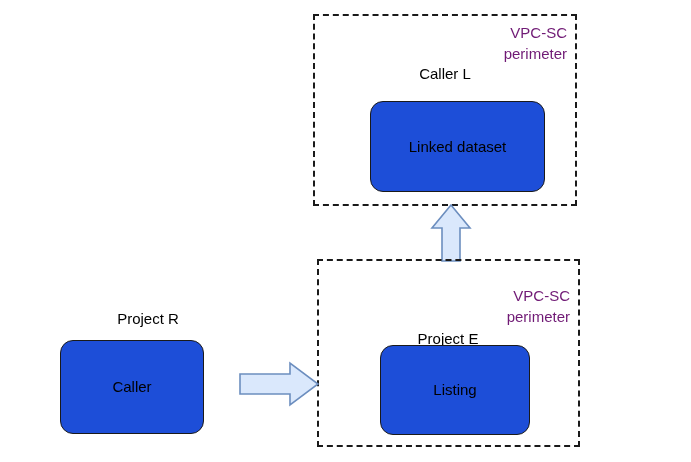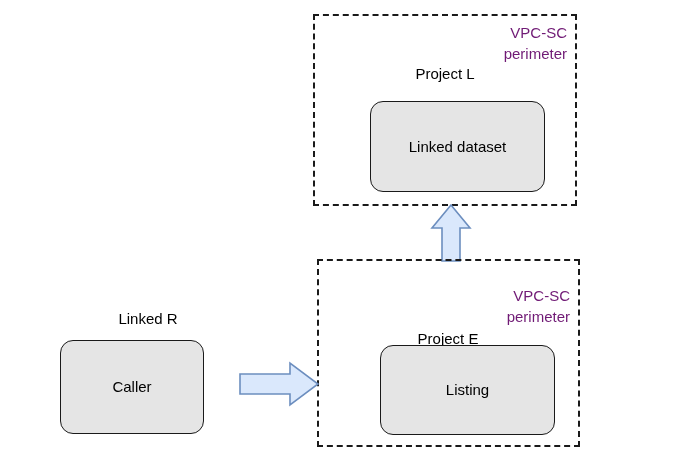--- a/index.html
+++ b/index.html
@@ -37,21 +37,21 @@
     font-size: 15px;
     line-height: 21px;
     text-align: center;
     color: #000000;
   }
   .node {
     position: absolute;
     box-sizing: border-box;
     border: 1.6px solid #1a1a1a;
     border-radius: 13px;
-    background: #e5e5e5;
+    background: #1d4ed8;
     display: flex;
     align-items: center;
     justify-content: center;
   }
   .node-label {
     font-size: 15px;
     line-height: 20px;
     color: #000000;
     text-align: center;
   }
@@ -63,42 +63,42 @@
 </head>
 <body>
 
 <div id="canvas">
 
   <div class="perimeter" style="left:313px; top:14px; width:264px; height:192px;"></div>
 
   <div class="perimeter-label" style="left:377px; top:22px; width:190px;">VPC-SC
 perimeter</div>
 
-  <div class="project-label" style="left:353px; top:63px; width:184px;">Project L</div>
+  <div class="project-label" style="left:353px; top:63px; width:184px;">Caller L</div>
 
   <div class="node" style="left:370px; top:101px; width:175px; height:91px;">
     <span class="node-label">Linked dataset</span>
   </div>
 
   <svg class="arrow-svg" style="left:430px; top:204px;" width="42" height="58" viewBox="0 0 42 58">
     <polygon points="21,1 40,24 30,24 30,57 12,57 12,24 2,24" fill="#dae8fc" stroke="#6c8ebf" stroke-width="1.6" stroke-linejoin="miter"></polygon>
   </svg>
 
   <div class="perimeter" style="left:317px; top:259px; width:263px; height:188px;"></div>
 
   <div class="perimeter-label" style="left:380px; top:285px; width:190px;">VPC-SC
 perimeter</div>
 
   <div class="project-label" style="left:356px; top:328px; width:184px;">Project E</div>
 
-  <div class="node" style="left:380px; top:345px; width:175px; height:90px;">
+  <div class="node" style="left:380px; top:345px; width:150px; height:90px;">
     <span class="node-label">Listing</span>
   </div>
 
-  <div class="project-label" style="left:56px; top:308px; width:184px;">Linked R</div>
+  <div class="project-label" style="left:56px; top:308px; width:184px;">Project R</div>
 
   <div class="node" style="left:60px; top:340px; width:144px; height:94px;">
     <span class="node-label">Caller</span>
   </div>
 
   <svg class="arrow-svg" style="left:239px; top:362px;" width="80" height="44" viewBox="0 0 80 44">
     <polygon points="1,12 51,12 51,1 79,22 51,43 51,32 1,32" fill="#dae8fc" stroke="#6c8ebf" stroke-width="1.6" stroke-linejoin="miter"></polygon>
   </svg>
 
 </div>

